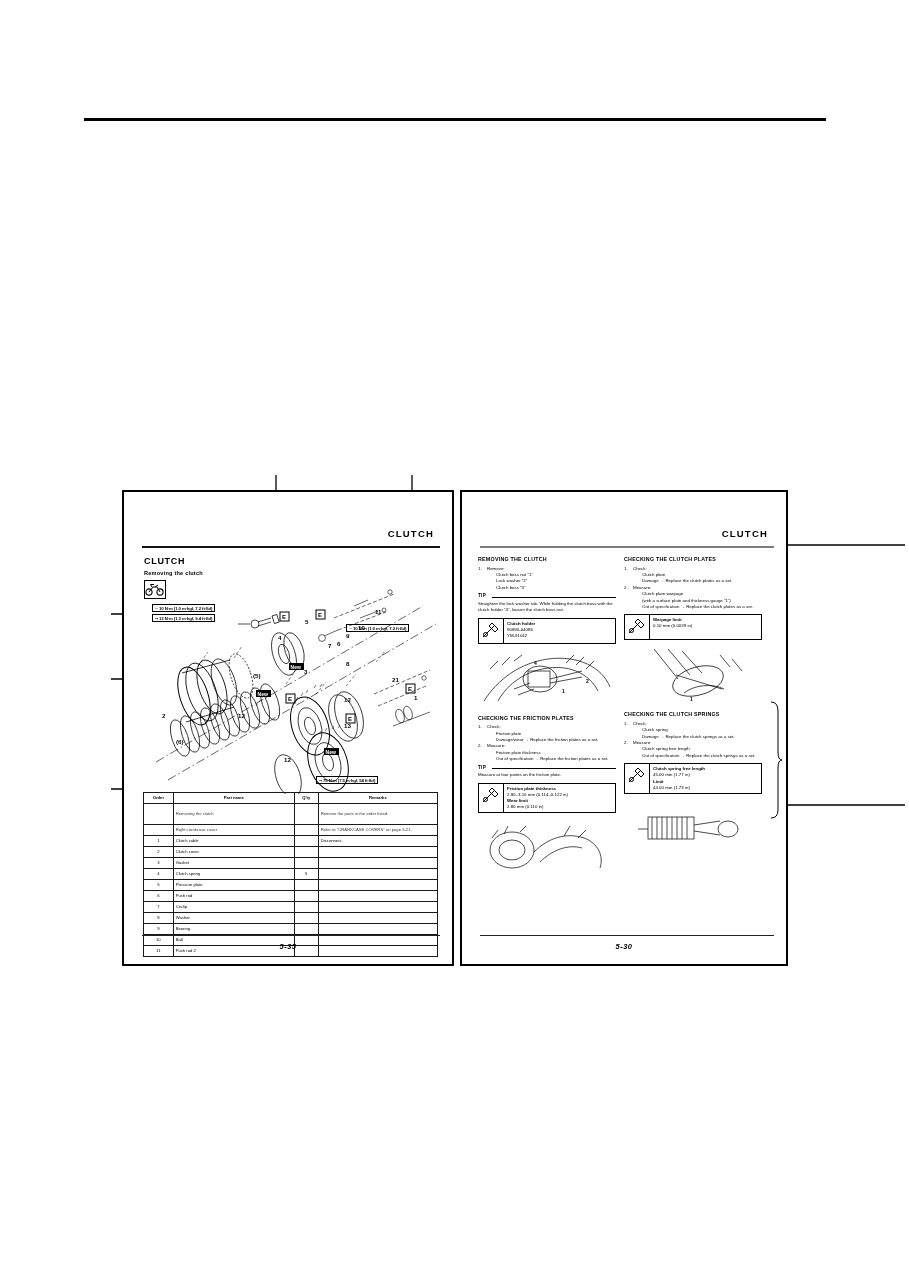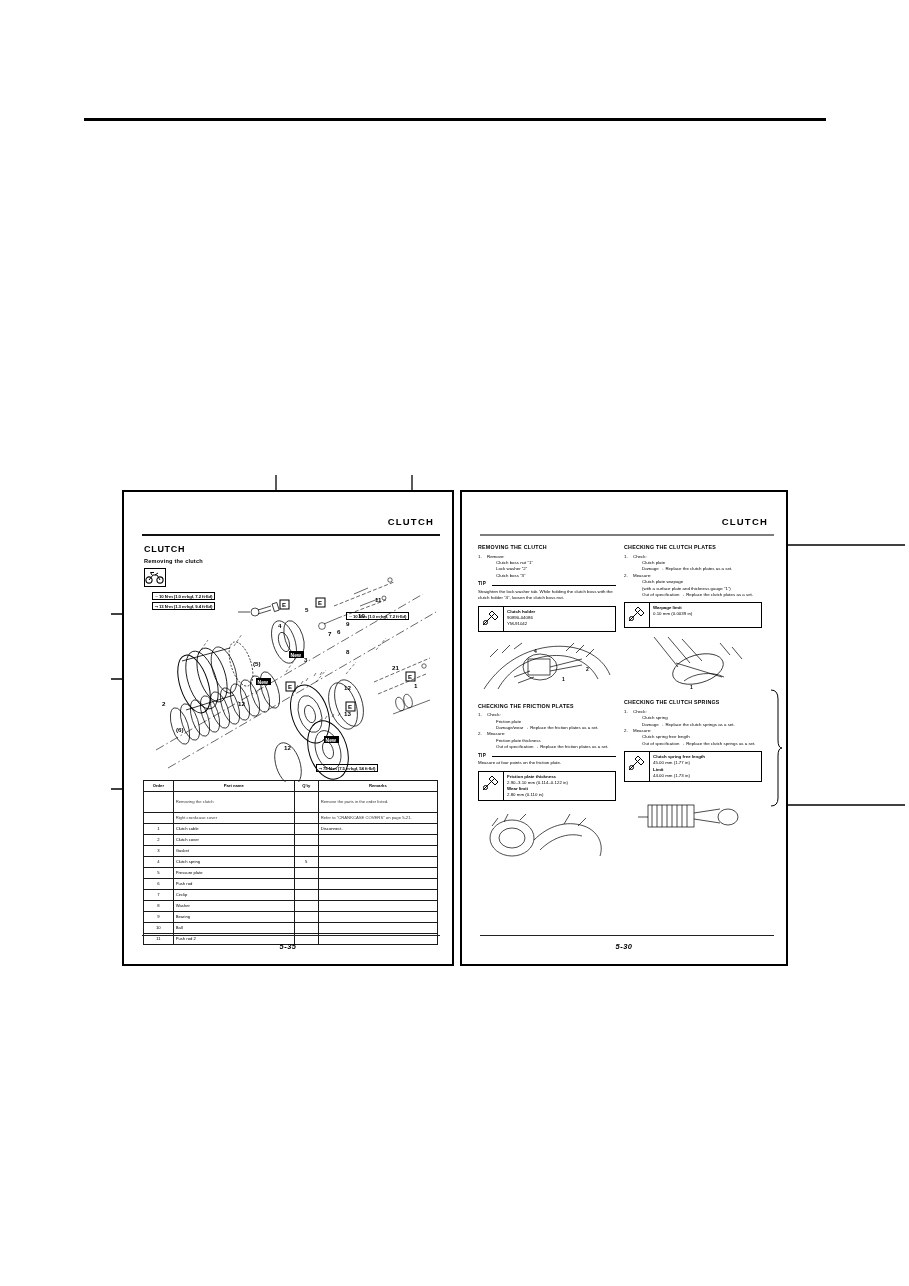--- a/index.html
+++ b/index.html
@@ -41,21 +41,21 @@
     top: 0;
     height: 476px;
     border: 2px solid #000;
     background: #fff;
     box-sizing: border-box;
     overflow: hidden;
   }
   .page-left  { left: 0;     width: 332px; }
   .page-right { left: 338px; width: 328px; }
 
-  .page-inner { position: absolute; inset: 0; }
+  .page-inner { position: absolute; inset: 0; margin-top: 12px; }
 
   
   .running-head {
     position: absolute;
     right: 18px;
     top: 24px;
     font-size: 9.5px;
     font-weight: bold;
     letter-spacing: 1.2px;
   }

